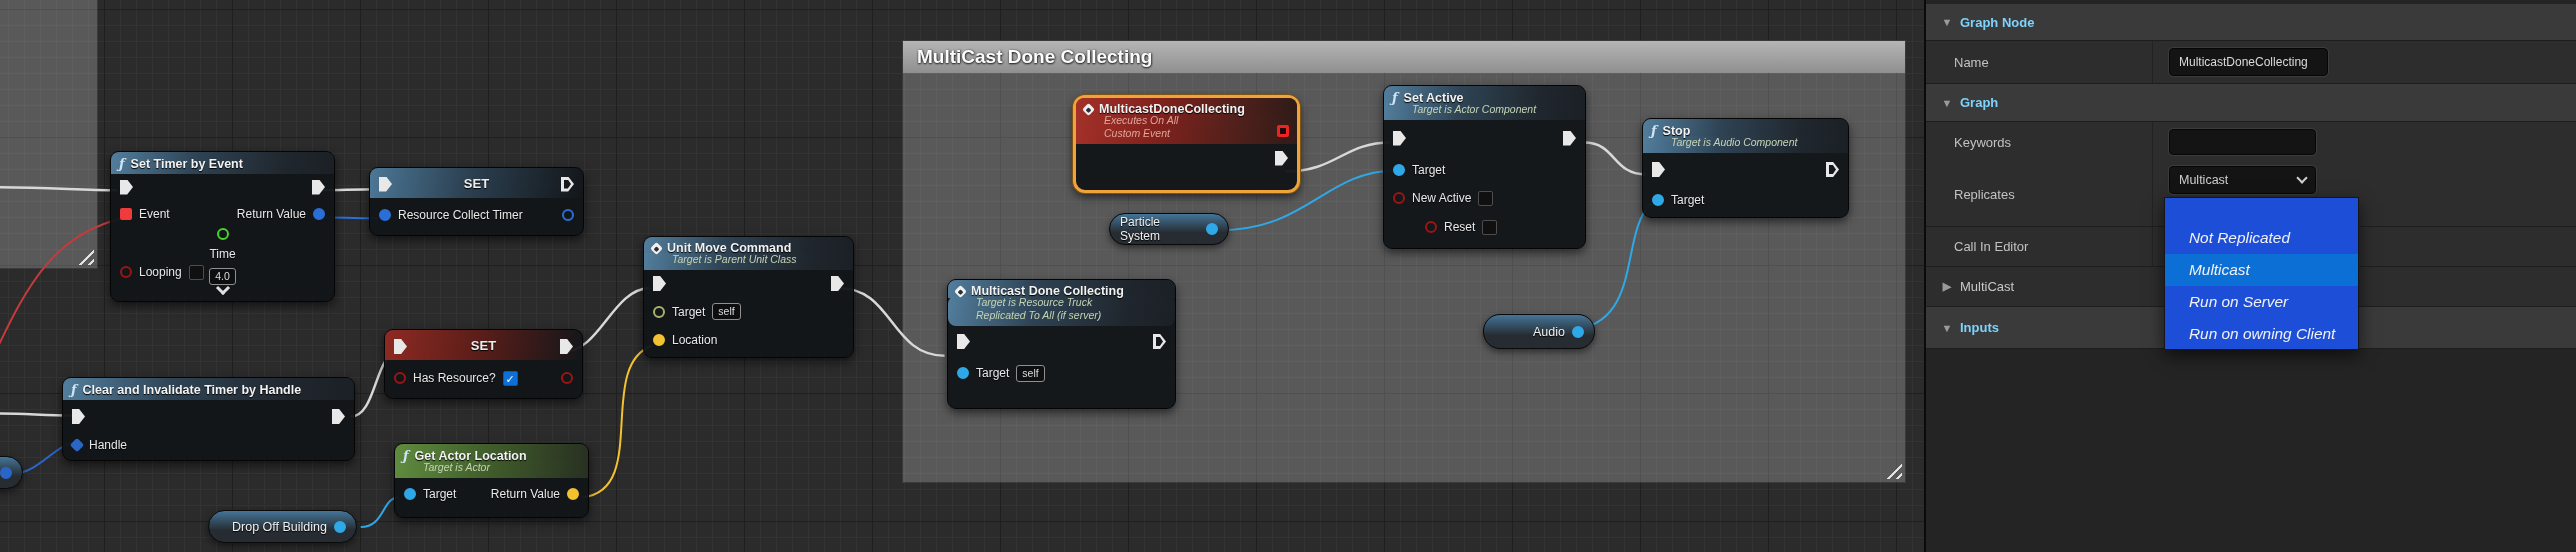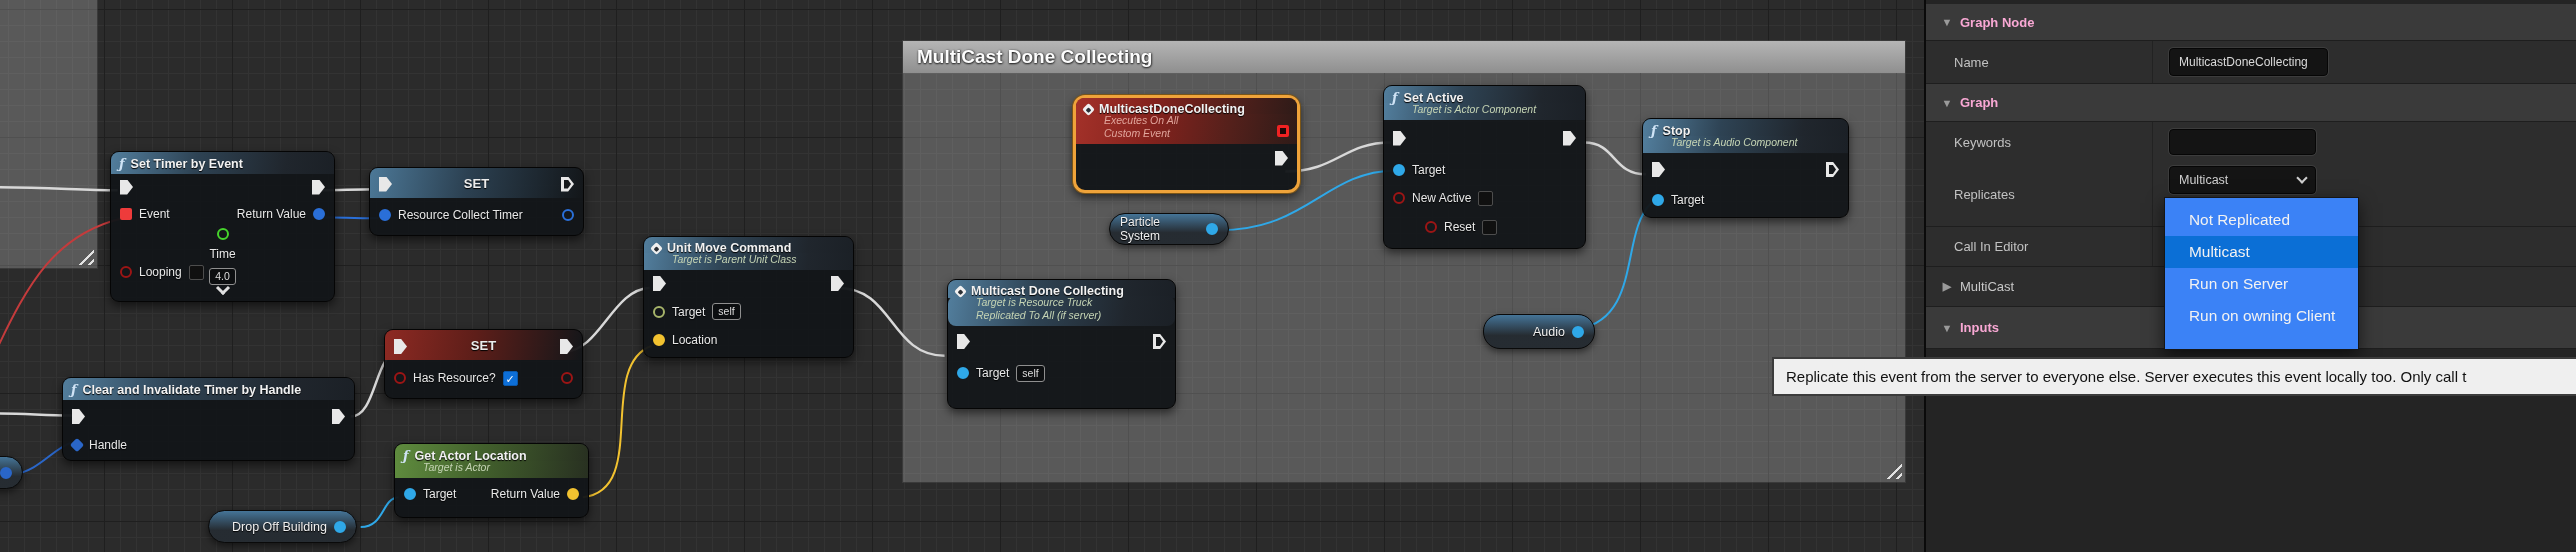--- a/index.html
+++ b/index.html
@@ -76,32 +76,32 @@
     box-shadow:0 3px 7px rgba(0,0,0,.5);display:flex;align-items:center;justify-content:flex-end;
     gap:7px;padding:0 10px;font-size:12.5px;color:#f0f0f0;text-shadow:0 1px 1px #000;}
 
   
   .panel{position:absolute;left:1924px;top:0;width:652px;height:552px;background:#242424;
     border-left:2px solid #0a0a0a;z-index:4;}
   .prow{position:absolute;left:0;right:0;display:flex;align-items:center;background:#2d2d2d;
     border-bottom:1px solid #1e1e1e;}
   .prow.header{background:#3a3a3a;font-weight:bold;}
   .prow .tri{width:26px;text-align:center;margin-left:8px;color:#9a9a9a;font-size:11px;}
-  .prow .hlabel{color:#f9a8d4;font-size:13px;}
+  .prow .hlabel{color:#7dd3fc;font-size:13px;}
   .prow .rlabel{color:#c2c2c2;font-size:13px;padding-left:28px;}
   .valcol{position:absolute;left:243px;top:0;bottom:0;display:flex;align-items:center;}
   .vline{position:absolute;left:226px;top:0;bottom:0;width:1px;background:#222;}
   .field{background:#141414;border:1px solid #060606;outline:1px solid #3c3c3c;border-radius:4px;
     color:#dadada;font-size:12px;display:flex;align-items:center;padding:0 9px;}
   .combo{background:#141414;border:1px solid #060606;outline:1px solid #3c3c3c;border-radius:4px;
     color:#cfcfcf;font-size:12.5px;display:flex;align-items:center;justify-content:space-between;padding:0 9px;}
   .combo .cchev{width:8px;height:8px;border-right:2.5px solid #cfcfcf;border-bottom:2.5px solid #cfcfcf;
     transform:rotate(45deg);margin-top:-4px;}
-  .ddlist{position:absolute;left:2164px;top:197px;width:195px;height:153px;background:#3b82f6;
-    border:1px solid #161616;box-shadow:0 6px 16px rgba(0,0,0,.6);z-index:6;padding-top:6px;}
+  .ddlist{position:absolute;left:2164px;top:197px;width:195px;height:153px;background:#1d4ed8;
+    border:1px solid #161616;box-shadow:0 6px 16px rgba(0,0,0,.6);z-index:6;padding-top:24px;font-style:italic;}
   .dditem{height:32px;display:flex;align-items:center;padding-left:24px;font-size:15.4px;color:#f2f2f2;}
   .dditem.selected{background:#0b6fd6;}
 
   
   .tooltip{position:absolute;left:1772px;top:357px;width:804px;height:39px;background:#efefef;
     border:2px solid #3c3c3c;border-right:none;z-index:7;display:flex;align-items:center;
     padding:0 0 0 12px;overflow:hidden;}
   .tooltip span{color:#111;font-size:15px;white-space:nowrap;}
 </style>
 </head>
@@ -397,18 +397,15 @@
     </div>
   </div>
 
   <div class="ddlist">
     <div class="dditem">Not Replicated</div>
     <div class="dditem selected">Multicast</div>
     <div class="dditem">Run on Server</div>
     <div class="dditem">Run on owning Client</div>
   </div>
 
-  <div class="tooltip">
-    <span>Replicate this event from the server to everyone else. Server executes this event locally too. Only call t</span>
-  </div>
 
 </div>
 
 
 </body></html>

